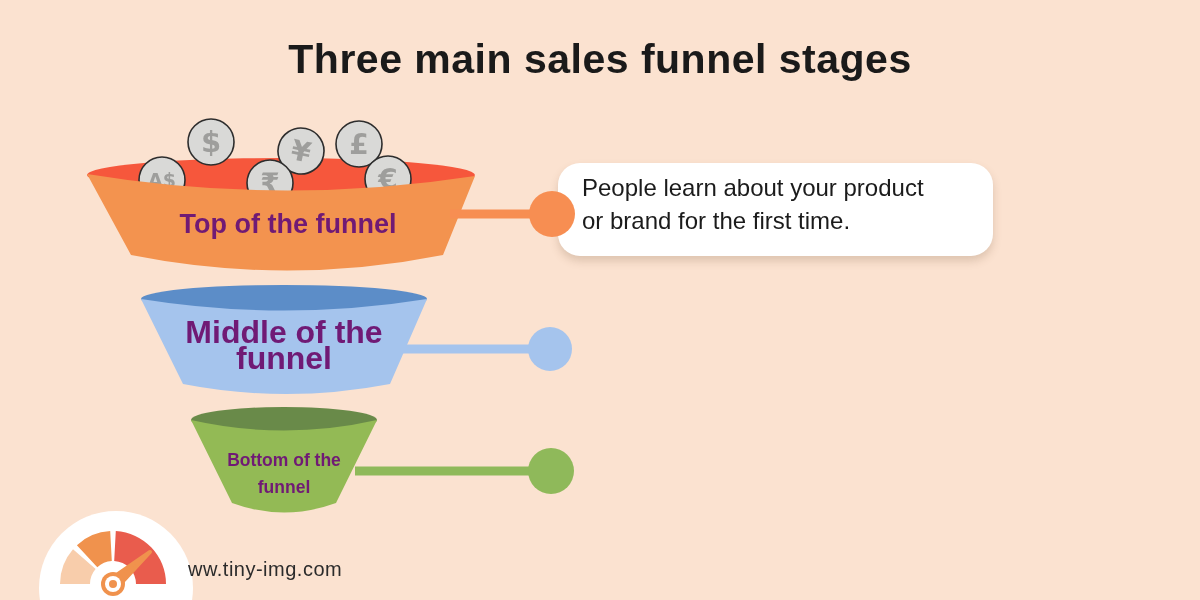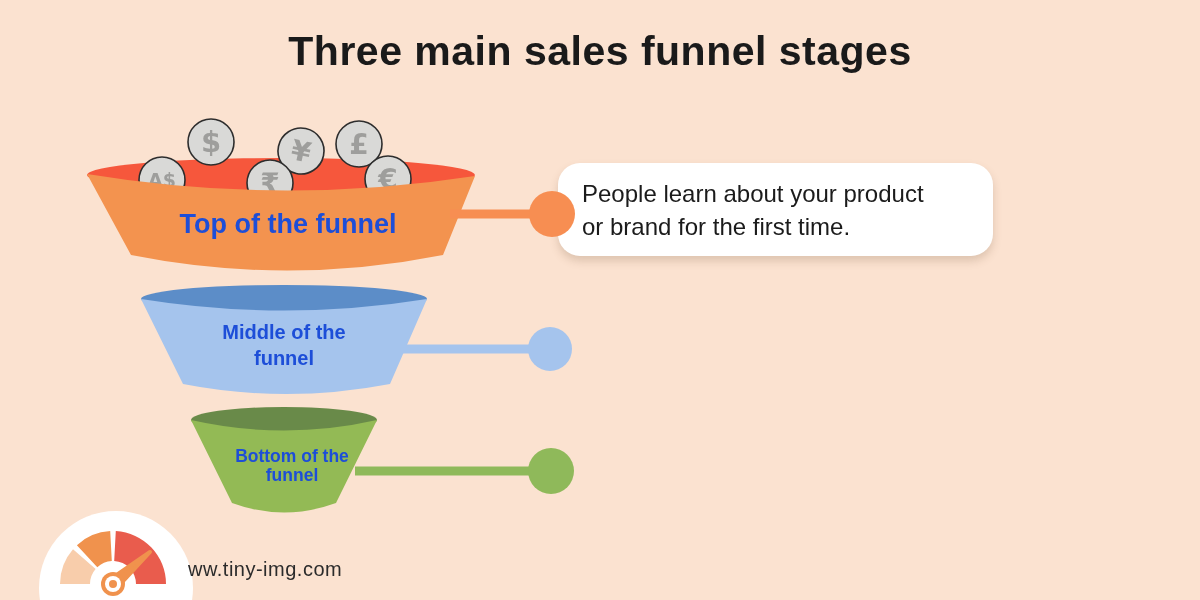--- a/index.html
+++ b/index.html
@@ -7,52 +7,52 @@
   body {
     font-family: "Liberation Sans", sans-serif;
     background: #FBE2D0;
     position: relative;
     overflow: hidden;
   }
   .canvas { position: absolute; inset: 0; width: 1200px; height: 600px; }
 
   .page-title {
     position: absolute;
-    top: 28px; left: 0; width: 1200px;
+    top: 36px; left: 0; width: 1200px;
     text-align: center;
     font-size: 41px;
     font-weight: 700;
     letter-spacing: 0.5px;
     color: #1A1A1A;
   }
 
   svg.scene, svg.overlay {
     position: absolute; inset: 0;
     width: 1200px; height: 600px;
     pointer-events: none;
   }
 
   .stage-label {
     position: absolute;
-    color: #1d4ed8;
+    color: #701a75;
     font-weight: 700;
     text-align: center;
     white-space: pre-line;
   }
   .stage-label.top    { left: 138px; top: 209px; width: 300px; font-size: 27px; line-height: 30px; }
-  .stage-label.middle { left: 184px; top: 319px; width: 200px; font-size: 20px; line-height: 26px; }
-  .stage-label.bottom { left: 222px; top: 447px; width: 140px; font-size: 17.5px; line-height: 19px; }
+  .stage-label.middle { left: 184px; top: 319px; width: 200px; font-size: 32px; line-height: 26px; }
+  .stage-label.bottom { left: 214px; top: 447px; width: 140px; font-size: 17.5px; line-height: 27px; }
 
   .card {
     position: absolute;
     background: #FFFFFF;
     border-radius: 22px;
     box-shadow: 0 5px 8px rgba(120, 85, 60, 0.22);
     display: flex;
-    align-items: center;
+    align-items: flex-start;
     padding: 8px 12px 8px 24px;
   }
   .card .desc {
     font-size: 24px;
     line-height: 33px;
     color: #1B1B1B;
     white-space: pre-line;
   }
   .card.c1 { left: 558px; top: 163px; width: 435px; height: 93px; }
   .card.c2 { left: 558px; top: 283px; width: 558px; height: 115px; }

